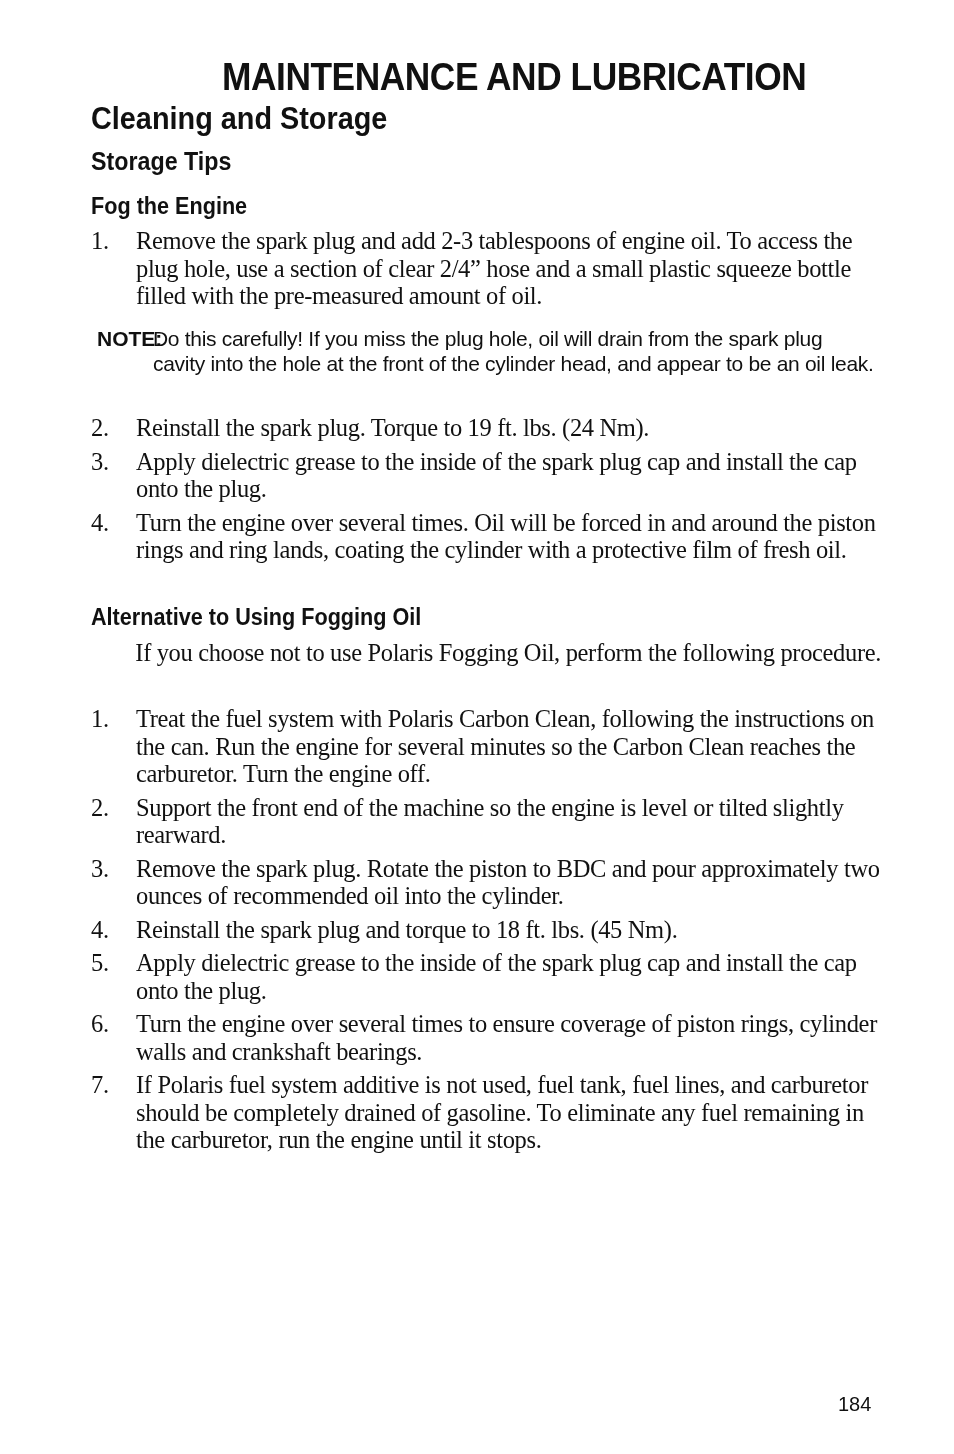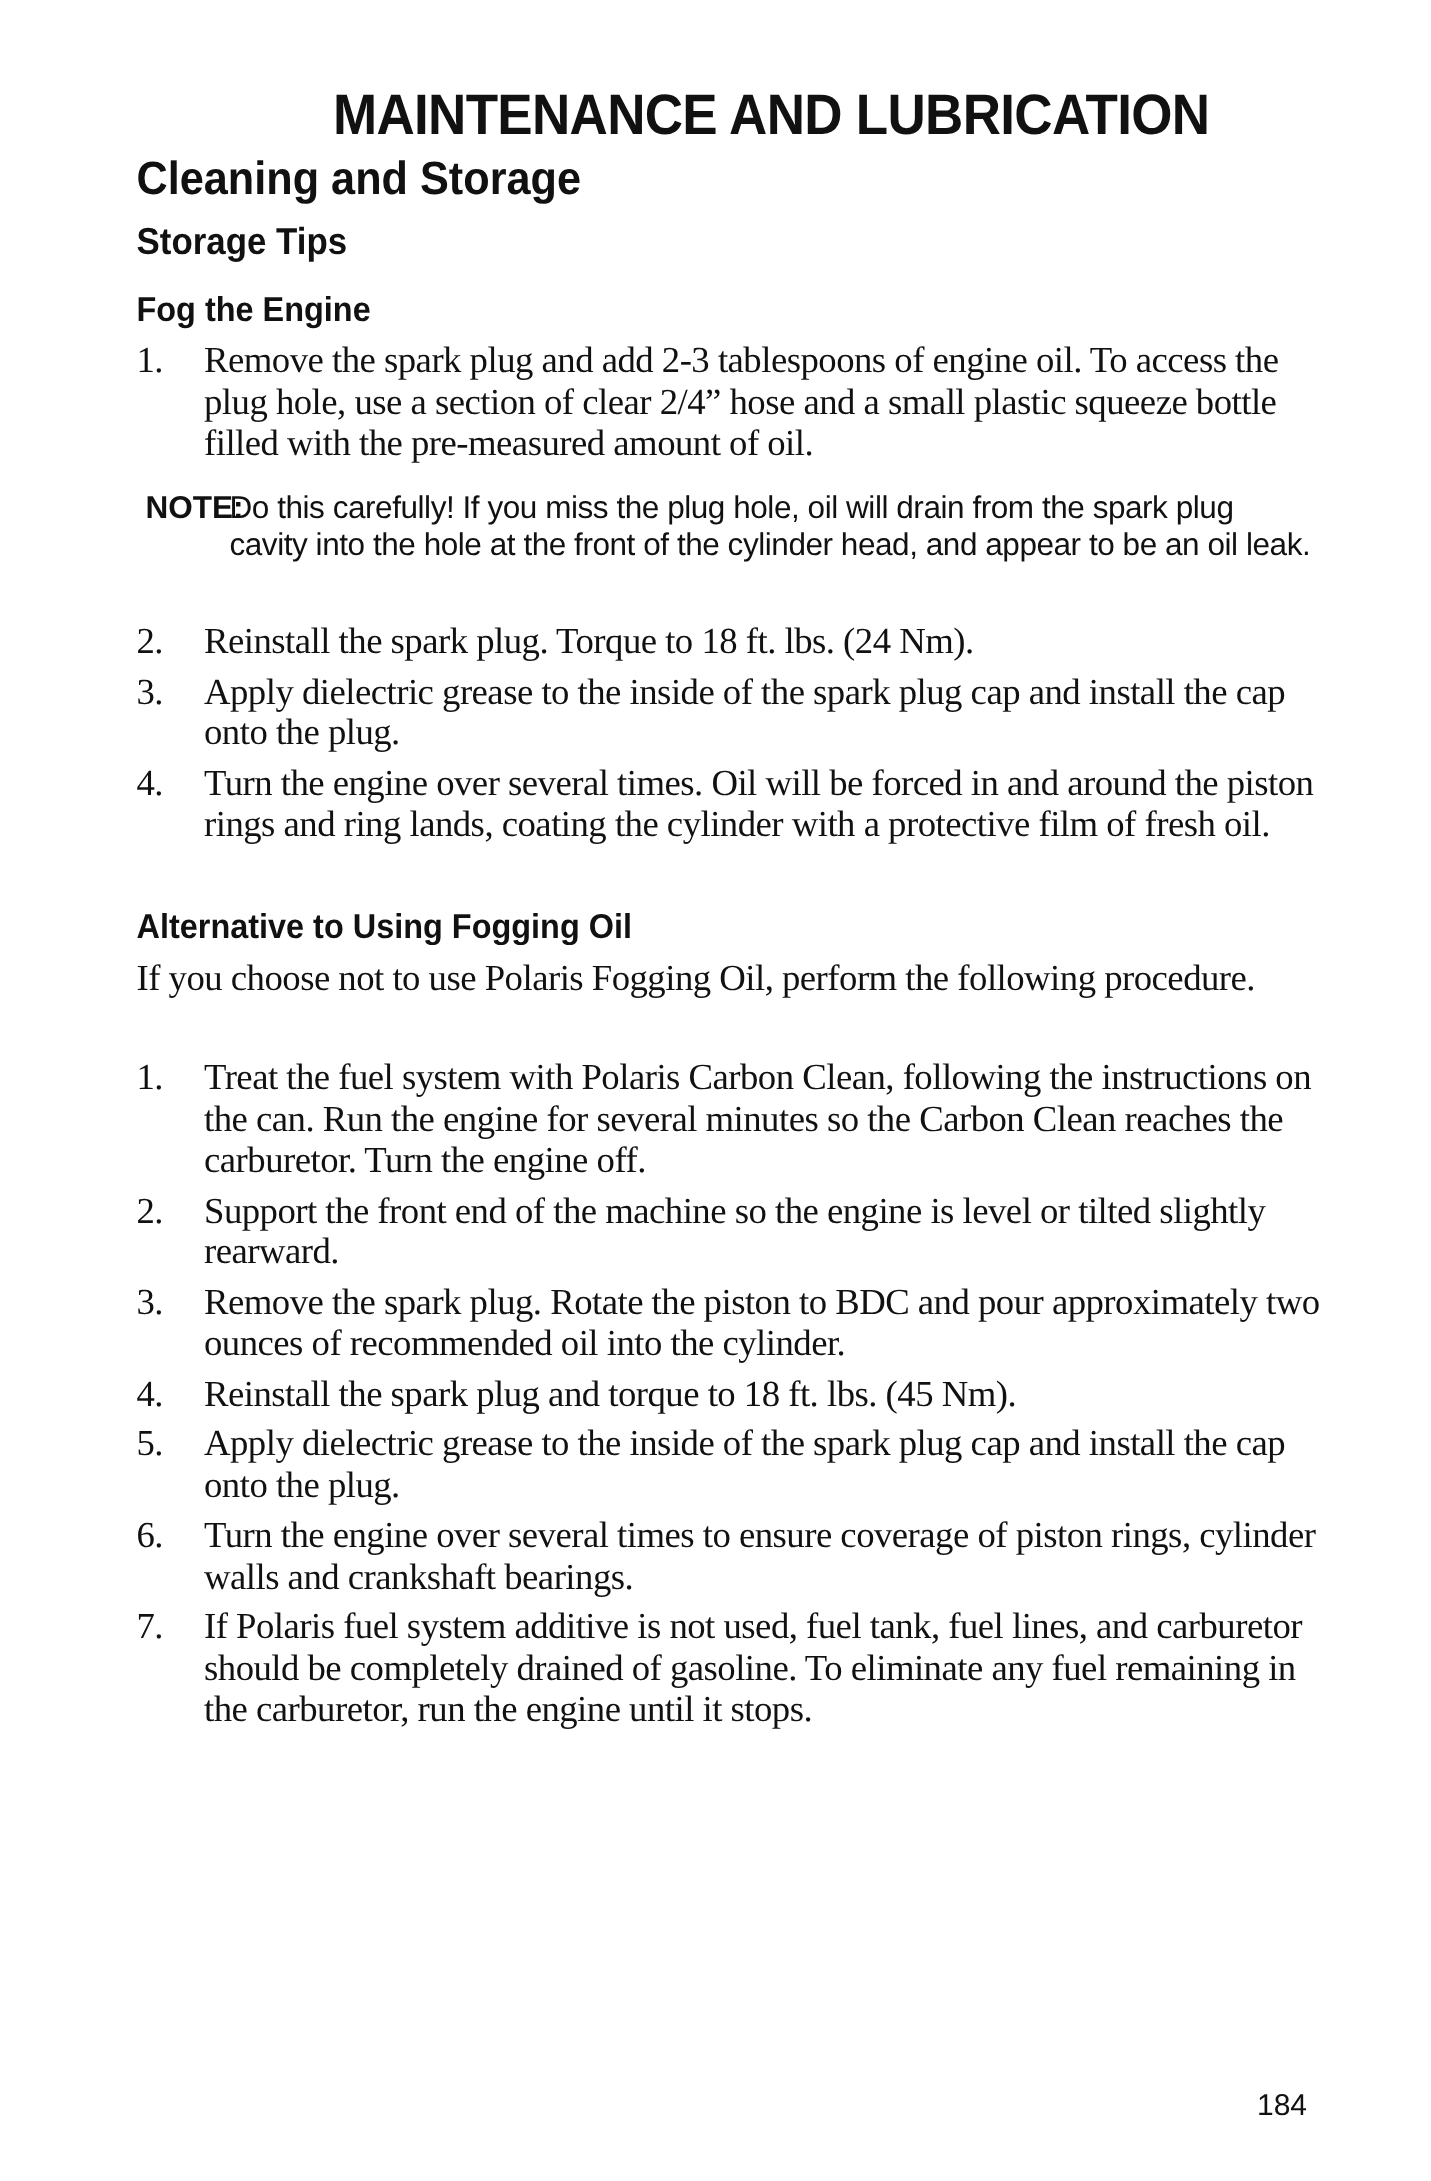--- a/index.html
+++ b/index.html
@@ -146,35 +146,35 @@
   </ol>
 
   <div class="note sans">
     <span class="note-label">NOTE:</span>
     <span class="note-text">Do this carefully! If you miss the plug hole, oil will drain from the spark plug cavity into the hole at the front of the cylinder head, and appear to be an oil leak.</span>
   </div>
 
   <ol class="list serif" style="top:414px;">
     <li class="list-item">
       <span class="item-num">2.</span>
-      <span class="item-text">Reinstall the spark plug.  Torque to 18 ft. lbs. (24 Nm).</span>
+      <span class="item-text">Reinstall the spark plug.  Torque to 19 ft. lbs. (24 Nm).</span>
     </li>
     <li class="list-item">
       <span class="item-num">3.</span>
       <span class="item-text">Apply dielectric grease  to the inside of the spark plug cap and install the cap onto the plug.</span>
     </li>
     <li class="list-item">
       <span class="item-num">4.</span>
       <span class="item-text">Turn the engine over several times.  Oil will be forced in and around the piston rings and ring lands, coating the cylinder with a protective film of fresh oil.</span>
     </li>
   </ol>
 
   <div class="h4 sans" style="top:604px;">Alternative to Using Fogging Oil</div>
 
-  <p class="para serif" style="margin:0;">If you choose not to use Polaris Fogging Oil, perform the following procedure.</p>
+  <p class="para serif" style="margin:0;text-align:right;">If you choose not to use Polaris Fogging Oil, perform the following procedure.</p>
 
   <ol class="list serif" style="top:705px;">
     <li class="list-item">
       <span class="item-num">1.</span>
       <span class="item-text">Treat the fuel system with Polaris Carbon Clean, following the instructions on the can.  Run the engine for several minutes so the Carbon Clean reaches the carburetor.  Turn the engine off.</span>
     </li>
     <li class="list-item">
       <span class="item-num">2.</span>
       <span class="item-text">Support the front end of the machine so the engine is level or tilted slightly rearward.</span>
     </li>

